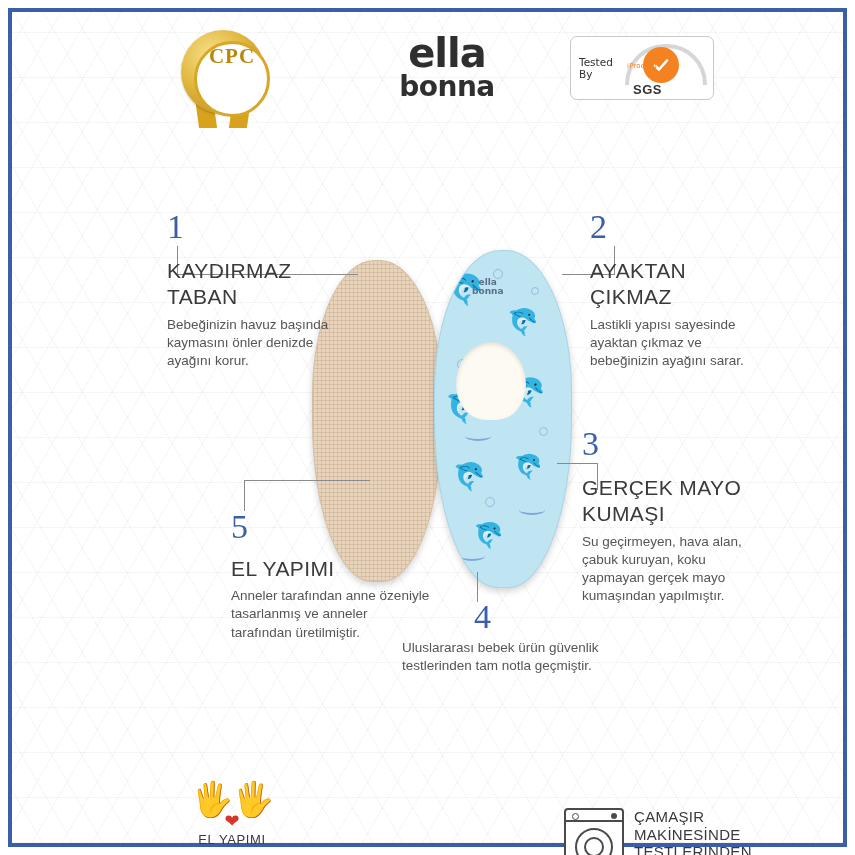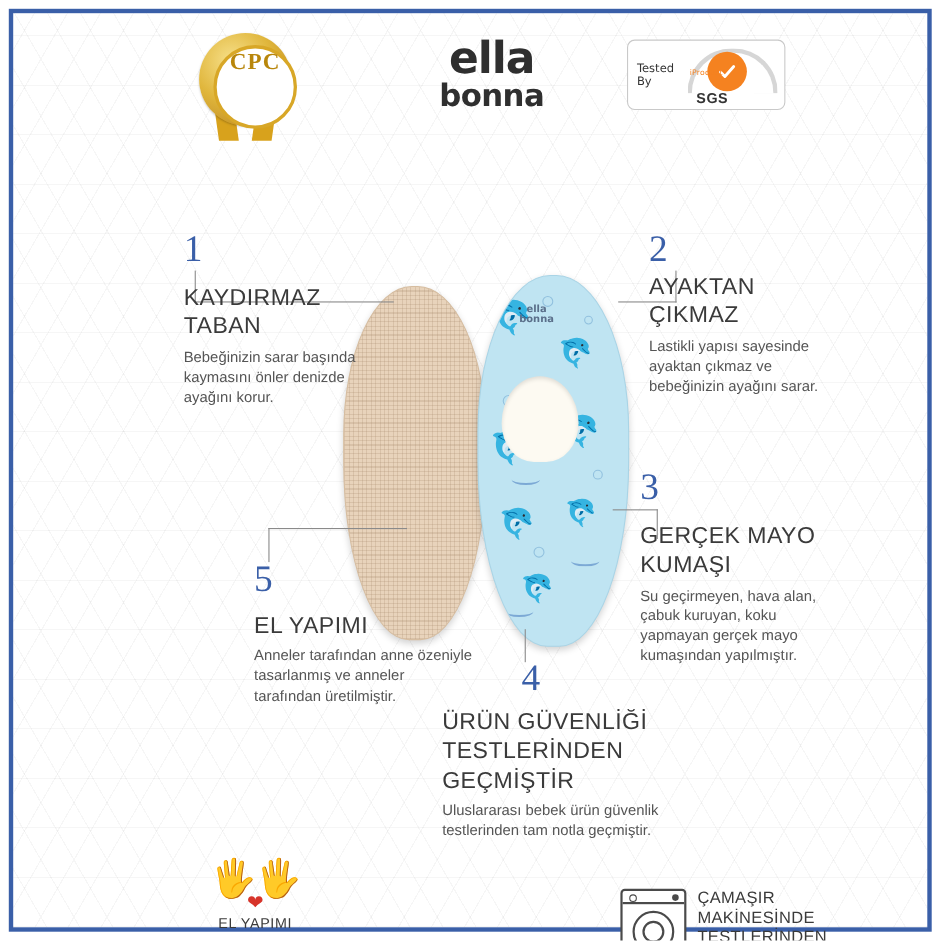--- a/index.html
+++ b/index.html
@@ -438,38 +438,37 @@
 
     <div class="lead" id="lead1"></div>
     <div class="lead" id="lead2"></div>
     <div class="lead" id="lead3"></div>
     <div class="lead" id="lead4"></div>
     <div class="lead" id="lead5"></div>
 
     <div class="callout" id="c1">
       <div class="num">1</div>
       <div class="c-title" style="margin-top:14px;">KAYDIRMAZ TABAN</div>
-      <div class="c-body">Bebeğinizin sarar başında kaymasını önler denizde ayağını korur.</div>
+      <div class="c-body">Bebeğinizin havuz başında kaymasını önler denizde ayağını korur.</div>
     </div>
 
     <div class="callout" id="c2">
       <div class="num">2</div>
-      <div class="c-title" style="margin-top:4px;">AYAKTAN ÇIKMAZ</div>
+      <div class="c-title" style="margin-top:14px;">AYAKTAN ÇIKMAZ</div>
       <div class="c-body">Lastikli yapısı sayesinde ayaktan çıkmaz ve bebeğinizin ayağını sarar.</div>
     </div>
 
     <div class="callout" id="c3">
       <div class="num">3</div>
       <div class="c-title" style="margin-top:14px;">GERÇEK MAYO KUMAŞI</div>
       <div class="c-body">Su geçirmeyen, hava alan, çabuk kuruyan, koku yapmayan gerçek mayo kumaşından yapılmıştır.</div>
     </div>
 
     <div class="callout" id="c4">
       <div class="num" style="margin-left:72px;">4</div>
-      <div class="c-title" style="margin-top:10px;">ÜRÜN GÜVENLİĞİ TESTLERİNDEN GEÇMİŞTİR</div>
       <div class="c-body">Uluslararası bebek ürün güvenlik testlerinden tam notla geçmiştir.</div>
     </div>
 
     <div class="callout" id="c5">
       <div class="num">5</div>
       <div class="c-title" style="margin-top:12px;">EL YAPIMI</div>
       <div class="c-body">Anneler tarafından anne özeniyle tasarlanmış ve anneler tarafından üretilmiştir.</div>
     </div>
 
     <div id="footer-hand">

